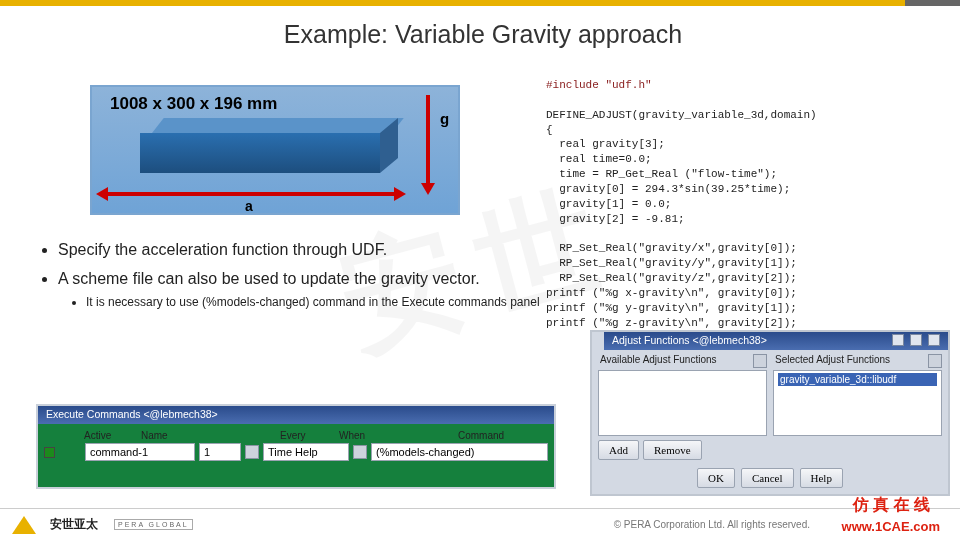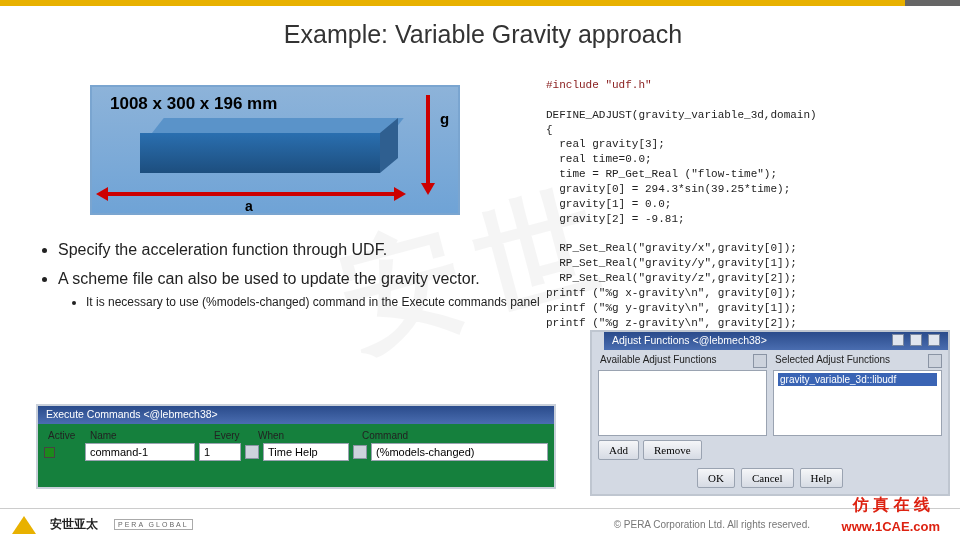--- a/index.html
+++ b/index.html
@@ -205,24 +205,25 @@
   .spin {
     width:42px;
   }
   .chk {
     width:11px;height:11px;
     background:#1c8a1c;
     border:1px solid #444;
   }
   .exec-head {
     display:flex;
-    gap:4px;
+    gap:19px;
     font-size:10px;
     color:#222;
     padding:2px 4px;
+    margin-left:36px;
   }
   .exec-head span:nth-child(1){width:38px;}
   .exec-head span:nth-child(2){width:120px;}
   .exec-head span:nth-child(3){width:40px;}
   .exec-head span:nth-child(4){width:100px;}
   .exec-head span:nth-child(5){flex:1;}
   
   .adj-panel {
     position: absolute;
     top: 330px;

